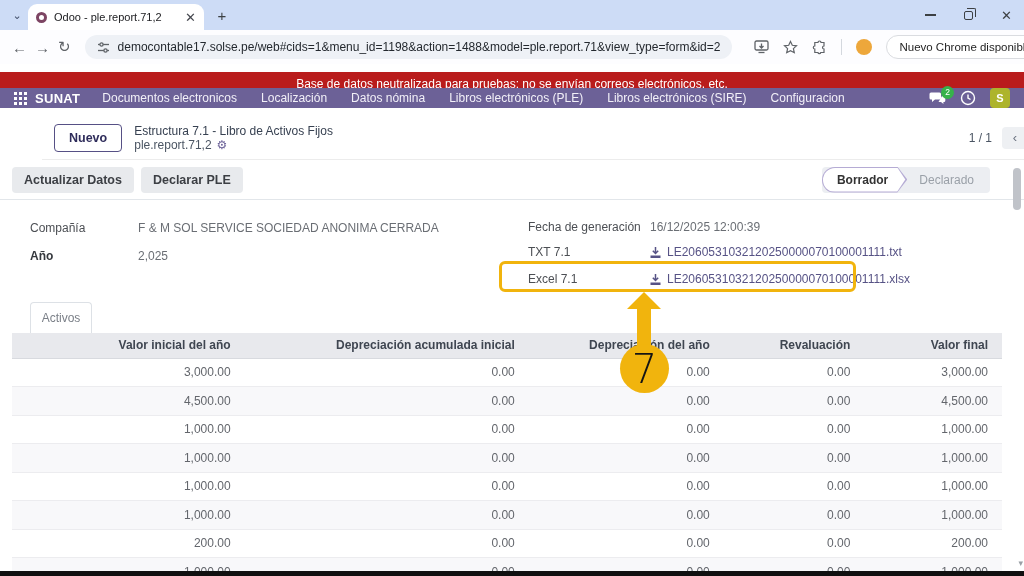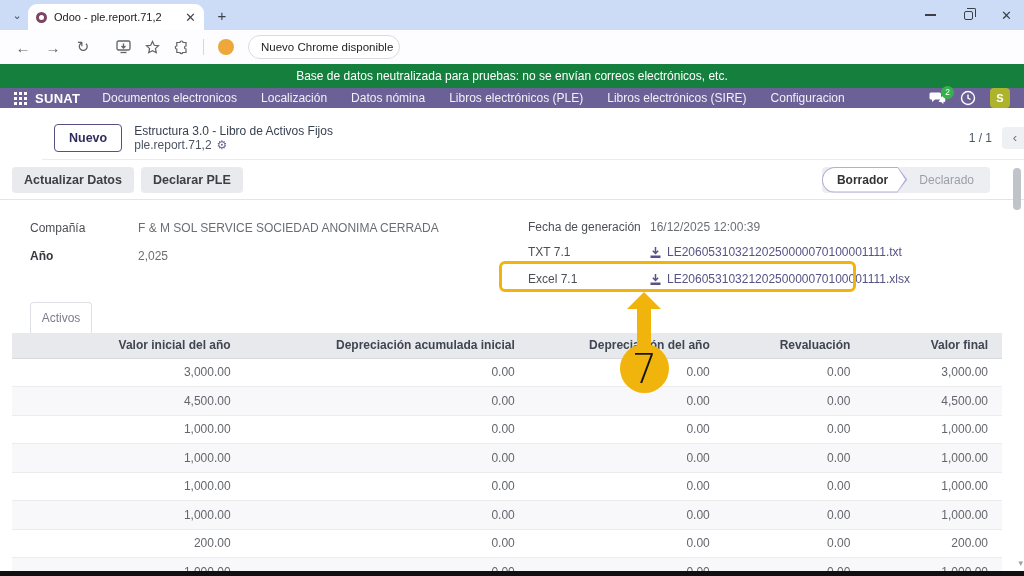--- a/index.html
+++ b/index.html
@@ -25,21 +25,21 @@
   .omnibox { width:648px; height:24px; background:#eef1f6; border-radius:12px; display:flex; align-items:center; padding:0 12px; gap:8px; margin-left:6px; }
   .omni-icon { flex:none; display:flex; }
   .omni-url { font-size:12px; color:#24292f; white-space:nowrap; overflow:hidden; }
   .tb-icons { display:flex; align-items:center; gap:14px; margin-left:14px; }
   .tb-ic { color:#5f6368; display:flex; cursor:pointer; }
   .tb-divider { width:1px; height:16px; background:#d4d8de; }
   .tb-avatar { width:16px; height:16px; border-radius:50%; background:#eda73b; cursor:pointer; }
   .update-pill { height:24px; background:#fff; border:1px solid #dadce0; border-radius:13px; display:flex; align-items:center; padding:0 6px 0 12px; font-size:11.5px; color:#1f1f1f; gap:6px; cursor:pointer; white-space:nowrap; }
 
   
-  .banner { position:absolute; top:64px; left:0; width:1024px; height:24px; background:#15803d; color:#fff; font-size:12px; display:flex; align-items:center; justify-content:center; }
+  .banner { position:absolute; top:72px; left:0; width:1024px; height:24px; background:#b91c1c; color:#fff; font-size:12px; display:flex; align-items:center; justify-content:center; }
   .topnav { position:absolute; top:88px; left:0; width:1024px; height:20px; background:#6c6197; display:flex; align-items:center; padding:0 10px; color:#fff; }
   .grid-icon { width:13px; height:13px; display:grid; grid-template-columns:repeat(3,3px); grid-template-rows:repeat(3,3px); gap:2px; margin:0 8px 0 4px; cursor:pointer; }
   .grid-icon span { background:#fff; width:3px; height:3px; }
   .brand { font-size:13px; font-weight:bold; letter-spacing:.3px; margin-right:22px; cursor:pointer; }
   .nav-menu { display:flex; gap:24px; }
   .nav-item { font-size:12px; color:#f2f0f8; cursor:pointer; white-space:nowrap; }
   .topnav-right { margin-left:auto; display:flex; align-items:center; gap:14px; padding-right:4px; }
   .chat-wrap { position:relative; display:flex; cursor:pointer; }
   .chat-badge { position:absolute; top:-5px; right:-8px; background:#36b24a; color:#fff; font-size:8.5px; width:13px; height:13px; border-radius:50%; text-align:center; line-height:13px; }
   .clock-ic { display:flex; cursor:pointer; }
@@ -117,20 +117,33 @@
       <span class="wc-min"></span>
       <span class="wc-restore"></span>
       <span class="wc-close">✕</span>
     </div>
   </div>
 
   <div class="toolbar">
     <span class="nav-arrow">←</span>
     <span class="nav-arrow">→</span>
     <span class="nav-arrow">↻</span>
+    <div class="omnibox">
+      <span class="omni-icon">
+        <svg width="13" height="13" viewBox="0 0 13 13">
+            <g stroke="#5f6368" stroke-width="1.3" fill="none">
+              <line x1="1" y1="3.5" x2="12" y2="3.5"></line>
+              <line x1="1" y1="9.5" x2="12" y2="9.5"></line>
+              <circle cx="4.5" cy="3.5" r="1.6" fill="#eef1f6"></circle>
+              <circle cx="8.5" cy="9.5" r="1.6" fill="#eef1f6"></circle>
+            </g>
+          </svg>
+      </span>
+      <span class="omni-url">democontable17.solse.pe/web#cids=1&amp;menu_id=1198&amp;action=1488&amp;model=ple.report.71&amp;view_type=form&amp;id=2</span>
+    </div>
     <div class="tb-icons">
       <span class="tb-ic">
         <svg width="15" height="14" viewBox="0 0 15 14">
             <rect x="1" y="1" width="13" height="9" rx="1.5" fill="none" stroke="#5f6368" stroke-width="1.3"></rect>
             <path d="M7.5 3.5v4 M5.5 6l2 2 2-2" stroke="#5f6368" stroke-width="1.3" fill="none"></path>
             <line x1="4.5" y1="12.5" x2="10.5" y2="12.5" stroke="#5f6368" stroke-width="1.3"></line>
           </svg>
       </span>
       <span class="tb-ic">
         <svg width="15" height="15" viewBox="0 0 15 15">
@@ -190,21 +203,21 @@
             <path d="M8 4.5V8l2.5 1.5" fill="none" stroke="#fff" stroke-width="1.4"></path>
           </svg>
       </span>
       <span class="user-avatar">S</span>
     </div>
   </div>
 
   <div class="breadcrumb-bar">
     <button class="btn-new">Nuevo</button>
     <div class="crumb-block">
-      <div class="crumb-title">Estructura 3.0 - Libro de Activos Fijos</div>
+      <div class="crumb-title">Estructura 7.1 - Libro de Activos Fijos</div>
       <div class="crumb-sub">
         <span>ple.report.71,2</span>
         <span class="gear">⚙</span>
       </div>
     </div>
     <div class="pager">
       <span class="pager-count">1 / 1</span>
       <div class="pager-btns">
         <span class="pager-btn">‹</span>
         <span class="pager-btn">›</span>

